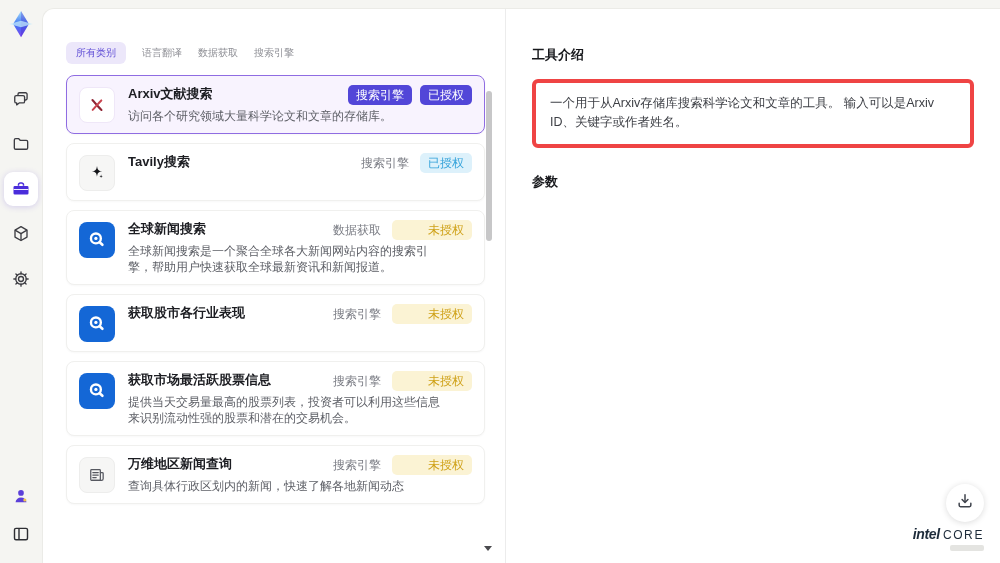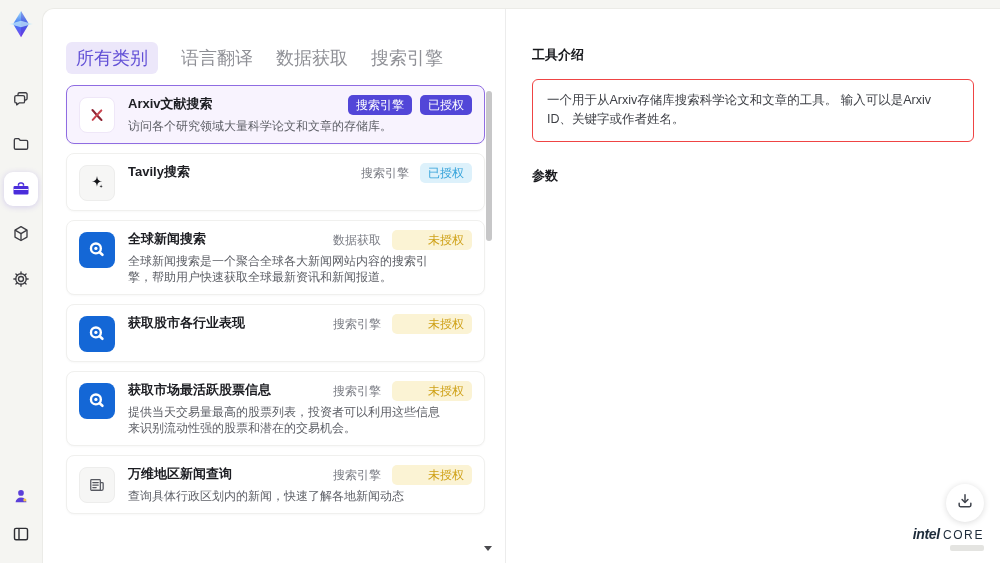--- a/index.html
+++ b/index.html
@@ -25,22 +25,22 @@
 
   
   .main { position:absolute; left:42px; top:8px; width:958px; height:555px;
     background:#fff; border:1px solid #ebebe7; border-right:none; border-bottom:none;
     border-top-left-radius:12px; display:flex; overflow:hidden; }
 
   
   .tools-col { width:463px; min-width:463px; border-right:1px solid #ececec;
     padding:16px 20px 0 23px; position:relative; }
   .tools-col h1 { font-size:15px; margin:0; color:#17181c; font-weight:700; }
-  .tabs { margin-top:17px; display:flex; align-items:center; gap:23px;
-    font-size:18px; color:#8f9096; }
+  .tabs { margin-top:17px; display:flex; align-items:center; gap:16px;
+    font-size:10px; color:#8f9096; }
   .tab { cursor:pointer; white-space:nowrap; }
   .tab.active { background:#ece7fa; color:#6250d6; padding:4px 10px; border-radius:6px; font-weight:500; }
 
   .tool-list { margin-top:11px; }
   .tool-card { display:flex; gap:13px; padding:9px 12px; border:1px solid #f0f0ee;
     border-radius:8px; margin-bottom:9px; background:#fff; cursor:pointer;
     box-shadow:0 1px 2px rgba(0,0,0,.03); }
   .tool-card.selected { background:#f8f3fe; border:1px solid #8f6ce2; }
   .tool-icon { width:36px; height:36px; border-radius:8px; flex:none; margin-top:2px;
     display:flex; align-items:center; justify-content:center; }
@@ -61,21 +61,21 @@
   .scroll-thumb { position:absolute; right:13px; top:82px; width:6px; height:150px;
     background:#c7c7c8; border-radius:3px; cursor:pointer; }
   .scroll-arrow { position:absolute; right:13px; bottom:12px; width:0; height:0; cursor:pointer;
     border-left:4px solid transparent; border-right:4px solid transparent; border-top:5px solid #4a4a4e; }
 
   
   .detail-col { flex:1; padding:19px 26px; position:relative; }
   .detail-col h2 { font-size:14px; margin:0; color:#17181c; font-weight:700; }
   .detail-col h3 { font-size:13px; margin:25px 0 0; color:#17181c; font-weight:700; }
   .detail-col h3.first { margin-top:18px; }
-  .box { margin-top:15px; border:1px solid #ef4444; border-radius:6px; padding:11px 14px; background:#fff; }
+  .box { margin-top:15px; border:4px solid #ef4444; border-radius:6px; padding:11px 14px; background:#fff; }
   .box p { margin:0; font-size:12.5px; line-height:1.55; color:#3d3f45; }
   .param-head { display:flex; align-items:center; }
   .param-name { font-size:13px; font-weight:700; color:#1c1d22; }
   .param-type { font-size:11.5px; color:#8e9096; margin-left:6px; }
   .param-required { font-size:11.5px; color:#e04f5b; margin-left:6px; background:#fdeff0;
     padding:1px 4px; border-radius:3px; }
   .param-desc { margin:8px 0 0 !important; font-size:12.5px; color:#55575e; }
 
   
   .fab { position:absolute; right:16px; bottom:41px; width:38px; height:38px; border-radius:50%;

